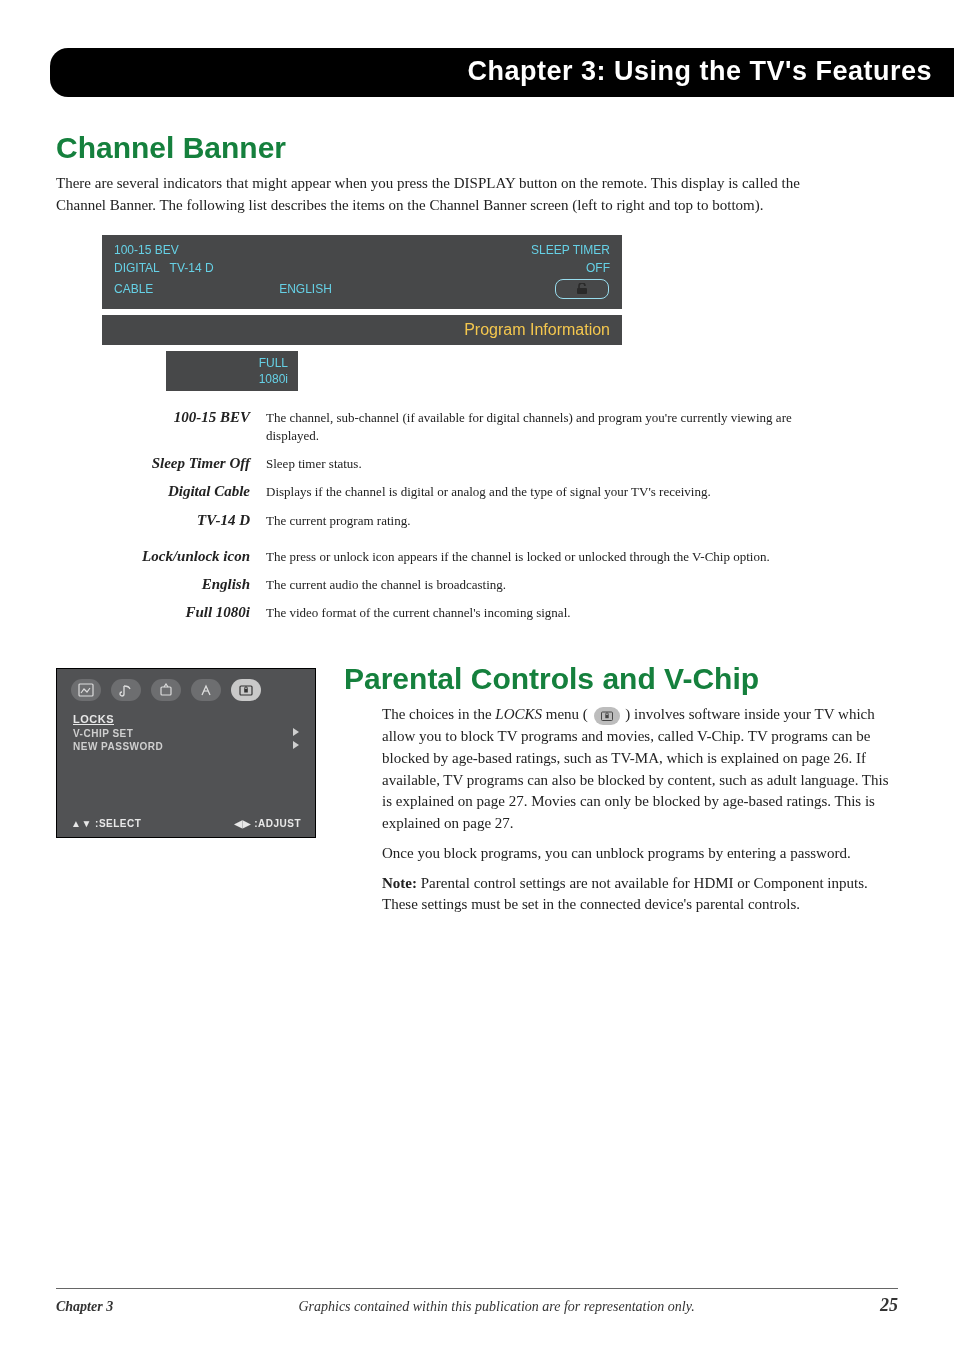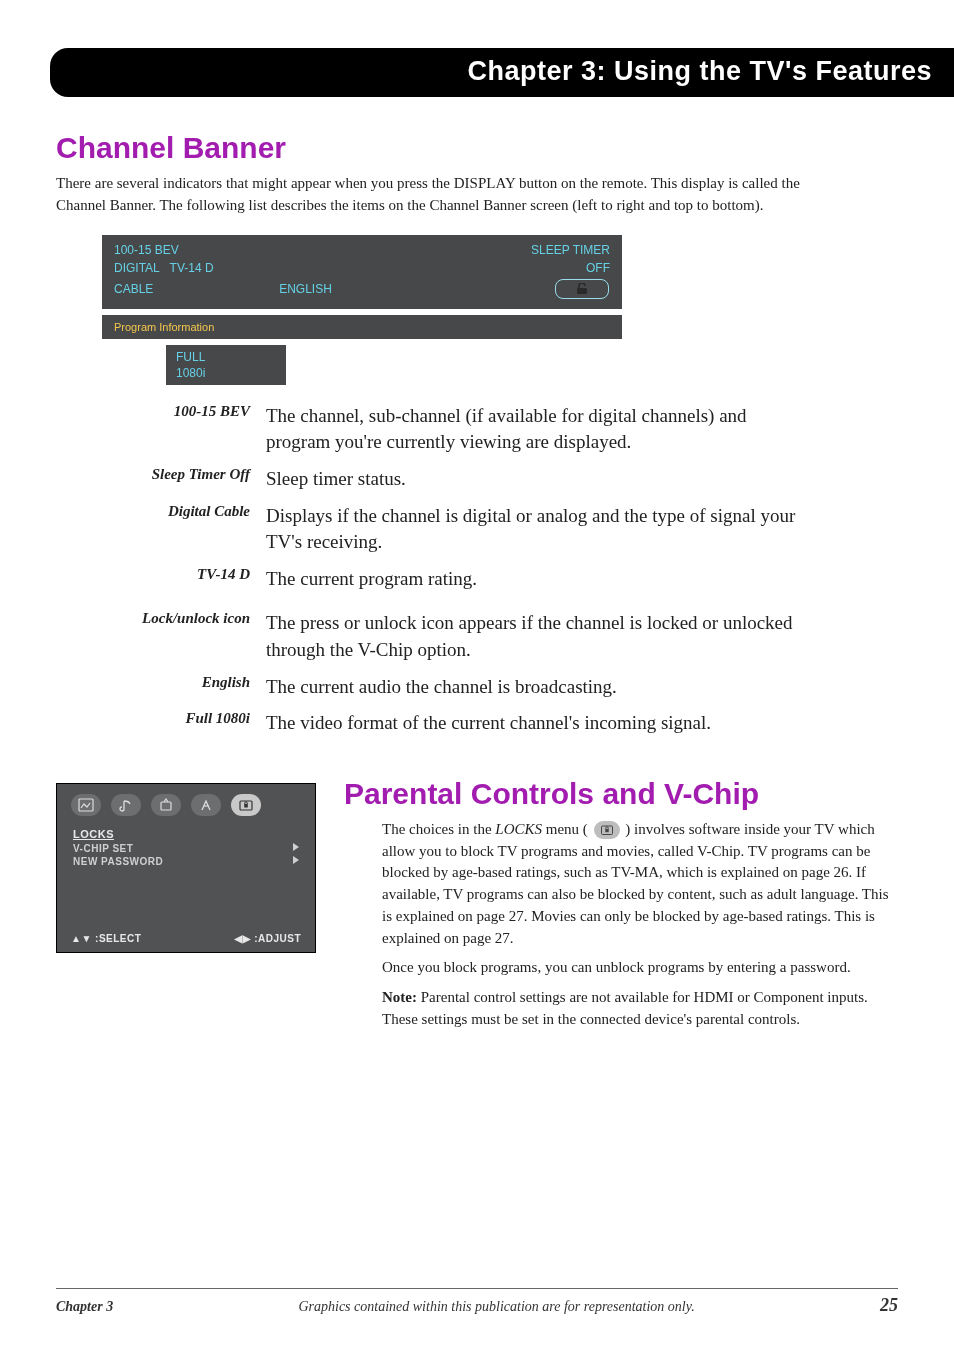--- a/index.html
+++ b/index.html
@@ -22,21 +22,21 @@
     font-family: Arial, Helvetica, sans-serif;
     font-weight: 900;
     font-size: 27px;
     text-align: right;
     letter-spacing: 0.5px;
   }
   h2.section-title {
     font-family: "Segoe UI", Arial, Helvetica, sans-serif;
     font-weight: 700;
     font-size: 30px;
-    color: #a21caf;
+    color: #15803d;
     margin-top: 34px;
     margin-bottom: 8px;
   }
   p.intro {
     font-size: 15px;
     line-height: 1.45;
     max-width: 780px;
   }
   
   .banner-wrap { margin: 18px 0 12px 46px; }
@@ -58,37 +58,38 @@
   .banner-top .r3 { grid-column: 1 / span 3; display:flex; align-items:center; }
   .banner-top .r3 .lab { width: 33.3%; }
   .banner-top .r3 .icon-slot { width:33.3%; text-align:right; display:flex; justify-content:flex-end; }
   .lock-chip {
     display:inline-flex; align-items:center; justify-content:center;
     border:1px solid #9de; border-radius:8px; width:54px; height:20px;
   }
   .banner-prog {
     width: 520px; margin-top: 6px;
     background:#474849; color:#f4c74e;
-    font-family: Arial, Helvetica, sans-serif; font-size:11px;
+    font-family: Arial, Helvetica, sans-serif; font-size:16px;
     padding:6px 12px;
+    text-align:right;
   }
   .banner-full {
-    width: 120px; margin-top:6px; margin-left:64px;
+    width: 132px; margin-top:6px; margin-left:64px;
     background:#474849; color:#66d1e6;
     font-family: Arial, Helvetica, sans-serif; font-size:12px;
-    padding:4px 10px; text-align:left; line-height:1.35;
+    padding:4px 10px; text-align:right; line-height:1.35;
   }
   
   .defs { margin-top: 18px; }
   .def-row { display:flex; margin-bottom: 10px; }
   .def-term {
     width: 210px; text-align: right; padding-right: 16px;
     font-style: italic; font-weight: bold; font-size:15px;
   }
-  .def-desc { flex:1; font-size:19px; line-height:1.4; max-width:540px; }
+  .def-desc { flex:1; font-size:13px; line-height:1.4; max-width:540px; }
   
   .two-col { display:flex; gap:28px; margin-top:46px; }
   .menu-box {
     width: 260px; height: 170px; border:1px solid #000;
     background:#515254;
     font-family: Arial, Helvetica, sans-serif;
     color:#e8e8e8; padding:10px 14px 8px 14px;
     display:flex; flex-direction:column;
   }
   .menu-icons { display:flex; gap:10px; align-items:center; margin-bottom:8px; }

